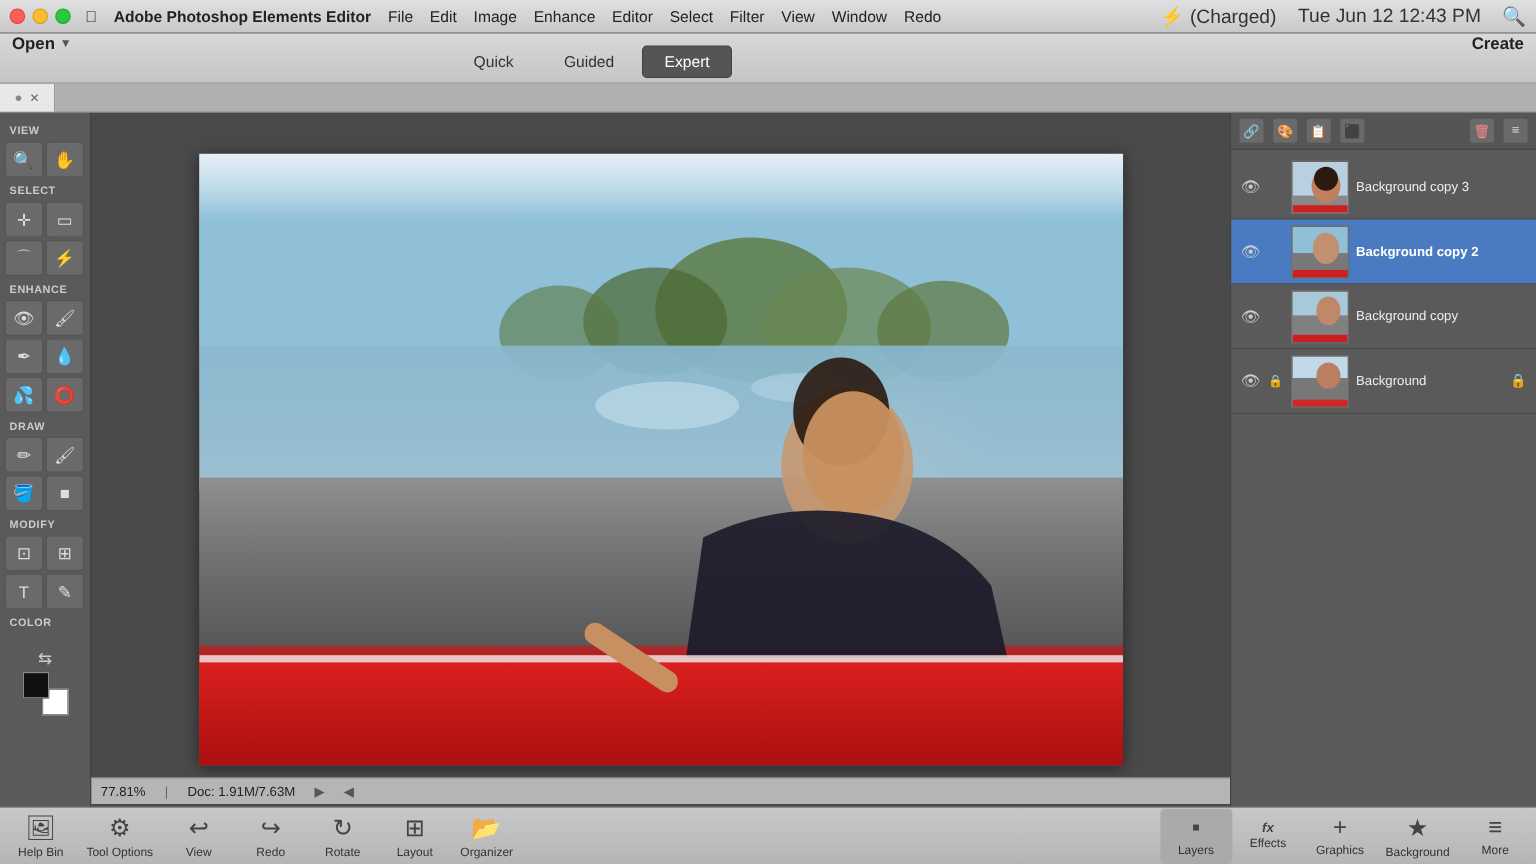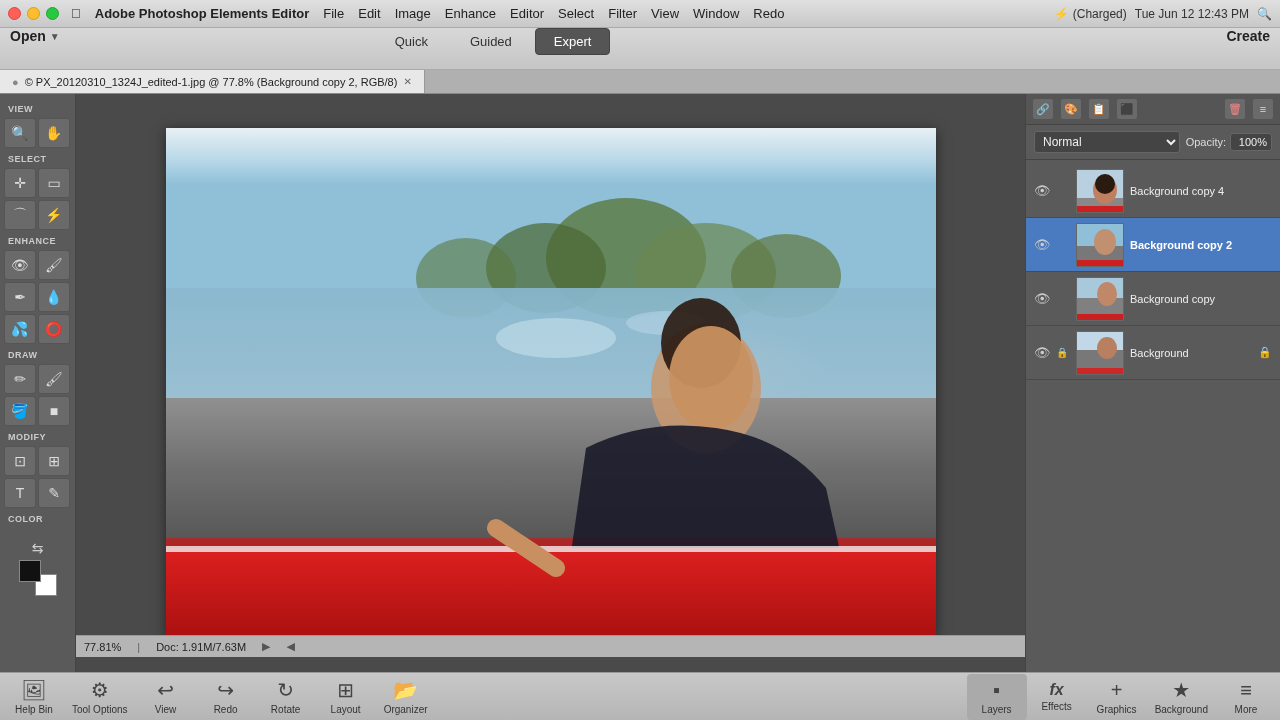--- a/index.html
+++ b/index.html
@@ -10,31 +10,31 @@
       width: 100%; height: 28px; background: linear-gradient(to bottom, #e0e0e0, #c8c8c8);
       display: flex; align-items: center; padding: 0 8px; border-bottom: 1px solid #aaa;
     }
     .traffic-lights { display: flex; gap: 6px; margin-right: 12px; }
     .tl { width: 13px; height: 13px; border-radius: 50%; }
     .tl-close { background: #ff5f57; border: 1px solid #e0443e; }
     .tl-min { background: #febc2e; border: 1px solid #d4a017; }
     .tl-max { background: #28c840; border: 1px solid #1aab29; }
     .menu-bar { display: flex; gap: 14px; font-size: 13px; color: #222; }
     .menu-item { cursor: pointer; }
-    .titlebar-right { display: flex; align-items: center; gap: 8px; margin-left: auto; font-size: 12px; color: #333; }
+    .titlebar-right { display: flex; align-items: center; gap: 18px; margin-left: auto; font-size: 16px; color: #333; }
 
     
     #top-toolbar {
       width: 100%; height: 42px; background: linear-gradient(to bottom, #d8d8d8, #c5c5c5);
       display: flex; align-items: flex-start; padding: 0 10px; border-bottom: 1px solid #aaa;
       gap: 16px;
     }
     .open-btn { display: flex; align-items: center; gap: 4px; font-size: 14px; font-weight: 600; color: #222; cursor: pointer; }
     .open-dropdown { font-size: 10px; color: #555; }
-    .mode-buttons { display: flex; gap: 4px; margin: 0 auto; }
+    .mode-buttons { display: flex; gap: 4px; margin: 10px auto; }
     .mode-btn {
       padding: 5px 18px; border-radius: 4px; cursor: pointer; font-size: 13px;
       border: 1px solid transparent; background: transparent; color: #333;
     }
     .mode-btn.active { background: #555; color: #fff; border-color: #444; }
     .create-btn { font-size: 14px; font-weight: 600; color: #222; cursor: pointer; margin-left: auto; }
 
     
     #tab-bar {
       height: 24px; background: #b0b0b0; display: flex; align-items: stretch;
@@ -78,21 +78,21 @@
     }
     #canvas-wrapper {
       position: relative; box-shadow: 0 2px 12px rgba(0,0,0,0.5);
     }
     #canvas-img {
       display: block; width: 770px; height: 510px; background: #888;
       position: relative; overflow: hidden;
     }
     
     #canvas-status {
-      position: absolute; bottom: 15px; left: 0; right: 0; height: 22px;
+      position: absolute; bottom: 2px; left: 0; right: 0; height: 22px;
       background: #b5b5b5; border-top: 1px solid #999;
       display: flex; align-items: center; padding: 0 8px; gap: 16px; font-size: 11px; color: #222;
     }
     .status-arrow { color: #555; cursor: pointer; }
 
     
     #right-panel {
       width: 255px; background: #5a5a5a; display: flex; flex-direction: column;
       border-left: 1px solid #444;
     }
@@ -206,21 +206,20 @@
     <button class="mode-btn">Quick</button>
     <button class="mode-btn">Guided</button>
     <button class="mode-btn active">Expert</button>
   </div>
   <div class="create-btn">Create</div>
 </div>
 
 <div id="tab-bar">
   <div class="tab active">
     <span style="color:#888;">●</span>
-    <span style="font-size:11px;">© PX_20120310_1324J_edited-1.jpg @ 77.8% (Background copy 2, RGB/8)</span>
     <span class="tab-close">✕</span>
   </div>
 </div>
 
 <div id="main">
 
   <div id="left-toolbar">
     <div class="tool-section-label">VIEW</div>
     <div class="tool-row">
       <div class="tool-btn" title="Zoom">🔍</div>
@@ -354,45 +353,36 @@
 
     <div id="layer-panel-toolbar">
       <div class="lpt-btn">🔗</div>
       <div class="lpt-btn">🎨</div>
       <div class="lpt-btn">📋</div>
       <div class="lpt-btn">⬛</div>
       <div class="lpt-spacer"></div>
       <div class="lpt-btn" style="color:#f88;">🗑</div>
       <div class="lpt-btn">≡</div>
     </div>
-    <div id="layer-controls">
-      <select class="blend-select">
-        <option>Normal</option>
-      </select>
-      <div class="opacity-control">
-        <span>Opacity:</span>
-        <input class="opacity-input" type="text" value="100%" style="">
-      </div>
-    </div>
 
     <div id="layers-list">
 
       <div class="layer-item">
         <span class="layer-eye">👁</span>
         <span class="layer-lock"></span>
         <div class="layer-thumb">
           <svg width="48" height="44" xmlns="http://www.w3.org/2000/svg">
             <rect width="48" height="44" fill="#b8d0e0"></rect>
             <rect x="0" y="28" width="48" height="16" fill="#888"></rect>
             <ellipse cx="28" cy="20" rx="12" ry="14" fill="#c08060"></ellipse>
             <ellipse cx="28" cy="14" rx="10" ry="10" fill="#2a1a10"></ellipse>
             <rect x="0" y="36" width="48" height="8" fill="#cc2020"></rect>
           </svg>
         </div>
-        <span class="layer-name">Background copy 4</span>
+        <span class="layer-name">Background copy 3</span>
       </div>
 
       <div class="layer-item active">
         <span class="layer-eye">👁</span>
         <span class="layer-lock"></span>
         <div class="layer-thumb">
           <svg width="48" height="44" xmlns="http://www.w3.org/2000/svg">
             <rect width="48" height="22" fill="#90c0d8"></rect>
             <rect x="0" y="22" width="48" height="14" fill="#787878"></rect>
             <ellipse cx="28" cy="18" rx="11" ry="13" fill="#c09070"></ellipse>
@@ -462,21 +452,21 @@
   <div class="bottom-btn">
     <span class="bottom-icon">📂</span>
     <span class="bottom-btn-label">Organizer</span>
   </div>
   <div style="flex:1;"></div>
   <div class="bottom-btn active">
     <span class="bottom-icon">▪</span>
     <span class="bottom-btn-label">Layers</span>
   </div>
   <div class="bottom-btn">
-    <span class="bottom-icon" style="font-size:16px;font-style:italic;font-weight:bold;">fx</span>
+    <span class="bottom-icon" style="font-size:11px;font-style:italic;font-weight:bold;">fx</span>
     <span class="bottom-btn-label">Effects</span>
   </div>
   <div class="bottom-btn">
     <span class="bottom-icon">+</span>
     <span class="bottom-btn-label">Graphics</span>
   </div>
   <div class="bottom-btn">
     <span class="bottom-icon">★</span>
     <span class="bottom-btn-label">Background</span>
   </div>

